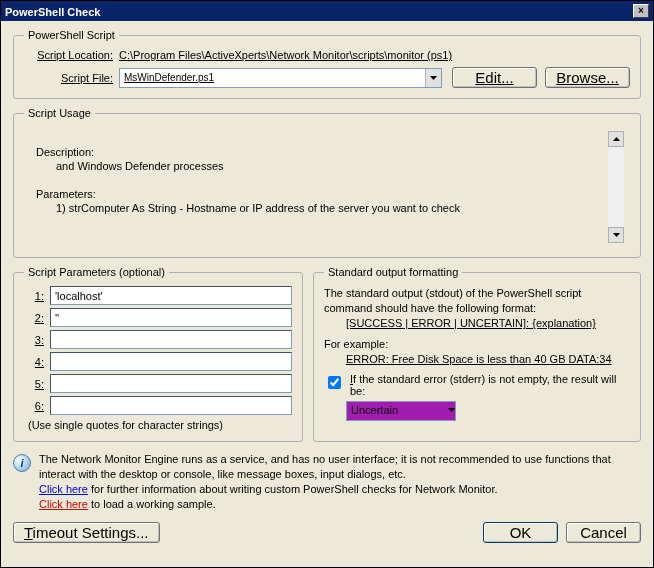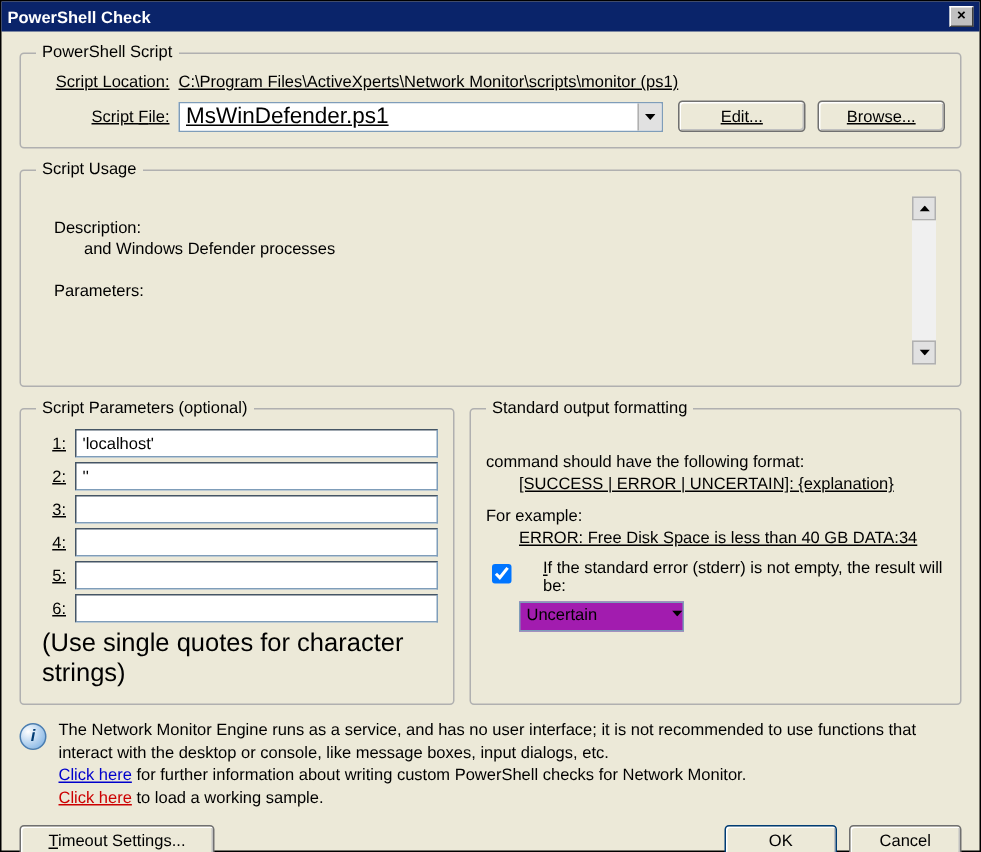--- a/index.html
+++ b/index.html
@@ -63,40 +63,40 @@
   .row { display: flex; align-items: center; margin-bottom: 6px; text-decoration: underline; }
   .lbl { text-align: right; padding-right: 6px; }
   .ro-text { flex: 1; }
   .combo {
     display: flex;
     border: 1px solid #7f9db9;
     background: #fff;
     height: 20px;
   }
   .combo input {
-    flex: 1; border: none; padding: 2px 4px; font-family: inherit; font-size: 15px;
+    flex: 1; border: none; padding: 2px 4px; font-family: inherit; font-size: 10px;
     outline: none;
   }
   .combo .drop {
     width: 16px;
     background: #e1e1e1;
     border-left: 1px solid #b0b0b0;
     display: flex; align-items: center; justify-content: center;
     cursor: pointer;
   }
   .drop svg { width: 7px; height: 4px; }
   .btn {
     height: 21px;
     min-width: 75px;
     padding: 0 10px;
     background: #ece9d8;
     border: 1px solid #707070;
     border-radius: 3px;
     font-family: inherit;
-    font-size: 11px;
+    font-size: 15px;
     cursor: pointer;
     box-shadow: inset 1px 1px 0 #fff, inset -1px -1px 0 #c0c0c0;
   }
   .btn.default {
     border-color: #003c74;
   }
   .usage-box {
     background: #ece9d8;
     padding: 4px 6px 4px 12px;
     height: 120px;
@@ -128,24 +128,24 @@
   .param-row { display: flex; align-items: center; margin-bottom: 3px; }
   .param-lbl { width: 26px; text-align: right; padding-right: 6px; text-decoration: underline; }
   .param-inp {
     flex: 1;
     border: 1px inset #7f9db9;
     background: #fff;
     height: 19px;
     padding: 2px 4px;
     font-family: inherit; font-size: 11px;
   }
-  .hint { margin-top: 4px; font-size: 17px; padding-left: 4px;}
+  .hint { margin-top: 4px; font-size: 11px; padding-left: 4px;}
   .std-text { line-height: 15px; margin-bottom: 6px; }
   .std-indent { padding-left: 22px; text-decoration: underline; }
-  .chk-row { display: flex; align-items: flex-start; gap: 18px; margin-top: 6px;}
+  .chk-row { display: flex; align-items: flex-start; gap: 6px; margin-top: 6px;}
   .chk-row .u { text-decoration: underline; }
   .sel {
     display: inline-flex;
     border: 1px solid #7f9db9;
     background: #a21caf;
     height: 20px;
     width: 110px;
     margin-left: 22px;
     margin-top: 4px;
   }
@@ -201,20 +201,21 @@
       </div>
     </fieldset>
 
     <fieldset>
       <legend>Script Usage</legend>
       <div class="usage-box">
         <div class="usage-text">
 <span>Description:</span>
 <span class="usage-indent">and Windows Defender processes</span>
 <span>Parameters:</span>
+<span class="usage-indent">1) strComputer As String - Hostname or IP address of the server you want to check</span>
 
 
 
 </div>
         <div class="scrollbar">
           <div class="sb-btn">
               <svg width="7" height="4" viewBox="0 0 7 4">
                 <path d="M3.5 0 L7 4 L0 4 Z" fill="#000"></path>
               </svg>
             </div>
@@ -254,21 +255,21 @@
         <div class="param-row">
             <div class="param-lbl">6:</div>
             <input class="param-inp" value="" style="">
           </div>
         <div class="hint">(Use single quotes for character strings)</div>
       </fieldset>
 
       <fieldset class="stdout">
         <legend>Standard output formatting</legend>
         <div class="std-text">
-          <br>
+          <span>The standard output (stdout) of the PowerShell script</span><br>
           <span>command should have the following format:</span><br>
           <span class="std-indent">[SUCCESS | ERROR | UNCERTAIN]: {explanation}</span>
         </div>
         <div class="std-text">
           <span>For example:</span><br>
           <span class="std-indent">ERROR: Free Disk Space is less than 40 GB DATA:34</span>
         </div>
         <div class="chk-row">
           <input type="checkbox" checked="" style="">
           <span><span class="u">I</span><span>f the standard error (stderr) is not empty, the result will be:</span></span>

